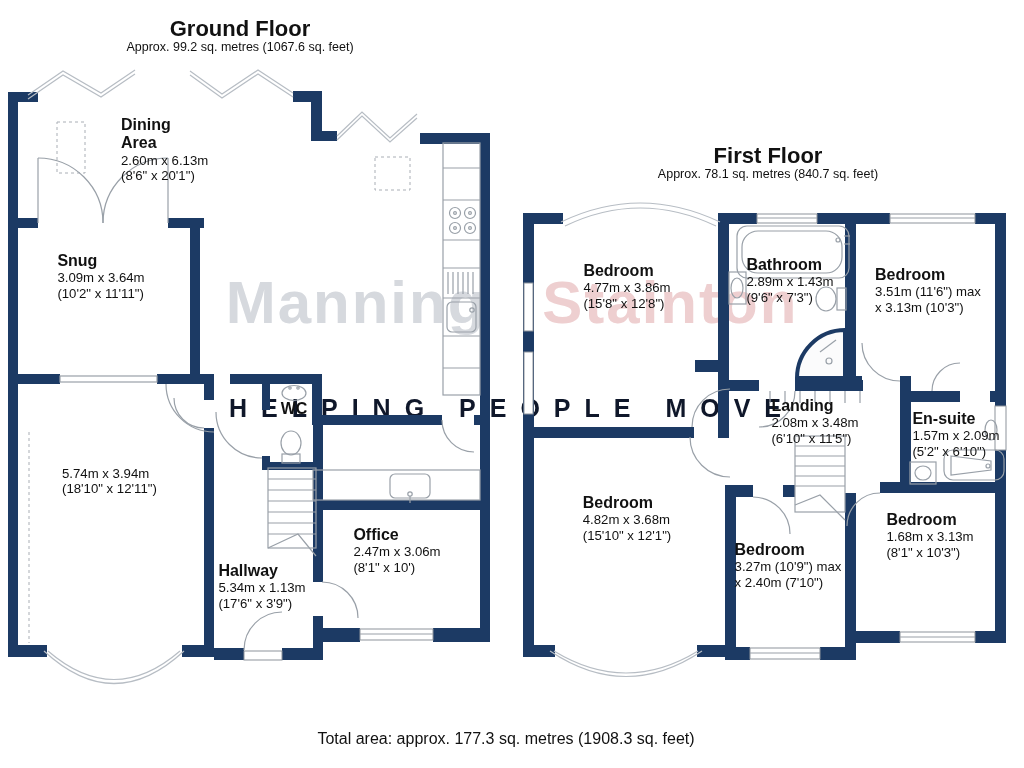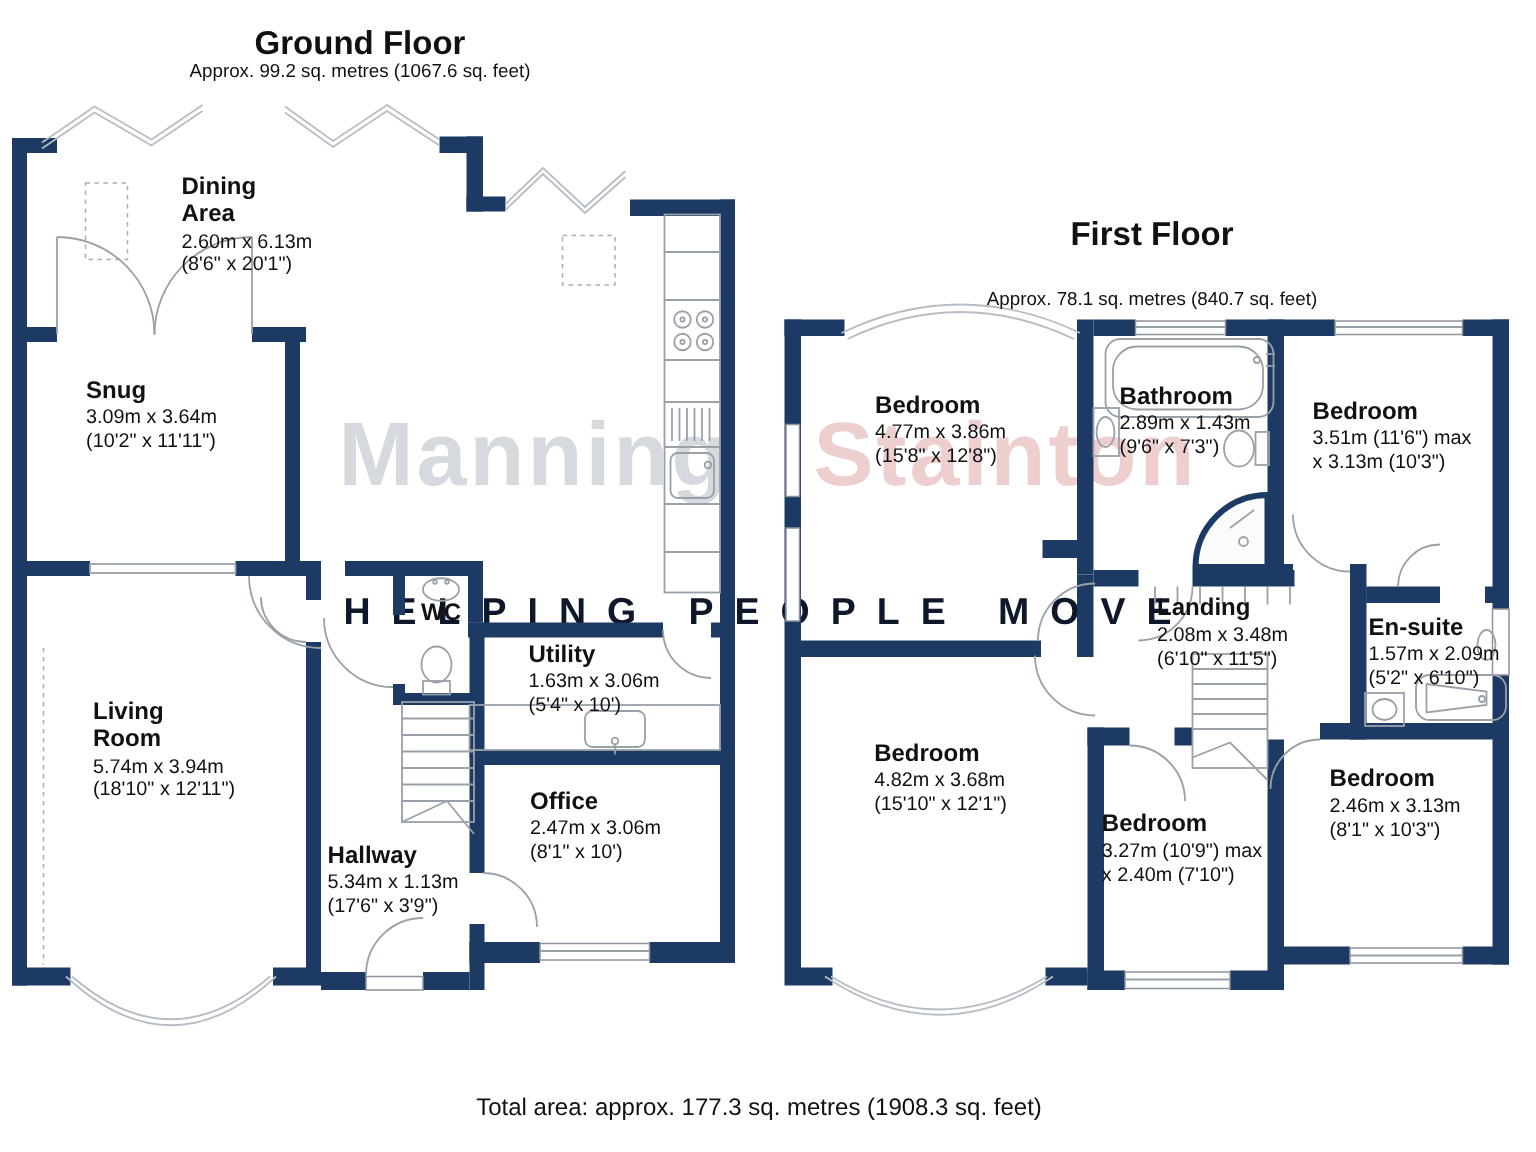--- a/index.html
+++ b/index.html
@@ -273,42 +273,36 @@
       <path class="tl" d="M 753,497 A 37,37 0 0 1 790,534"></path>
       <path class="tl" d="M 847,526 A 33,33 0 0 1 880,493"></path>
       <path class="tl" d="M 862,343 A 38,38 0 0 0 900,381"></path>
       <path class="tl" d="M 932,391 A 28,28 0 0 1 960,363"></path>
     </g>
   </svg>
 
   <div class="txt floor-title" style="left:240px;top:16px;">Ground Floor</div>
   <div class="txt floor-sub" style="left:240px;top:40px;">Approx. 99.2 sq. metres (1067.6 sq. feet)</div>
   <div class="txt floor-title" style="left:768px;top:143px;">First Floor</div>
-  <div class="txt floor-sub" style="left:768px;top:167px;margin-top:25px;">Approx. 78.1 sq. metres (840.7 sq. feet)</div>
+  <div class="txt floor-sub" style="left:768px;top:167px;">Approx. 78.1 sq. metres (840.7 sq. feet)</div>
 
   <div class="txt room" style="left:163px;top:116px;width:84px;">
     <span class="nm">Dining Area</span>
     <span class="dm">2.60m x 6.13m</span>
     <span class="dm">(8'6" x 20'1")</span>
   </div>
   <div class="txt room" style="left:101px;top:252px;">
     <span class="nm">Snug</span>
     <span class="dm">3.09m x 3.64m</span>
     <span class="dm">(10'2" x 11'11")</span>
   </div>
   <div class="txt room" style="left:294px;top:400px;">
     <span class="nm">WC</span>
   </div>
-  <div class="txt room" style="left:396px;top:428px;">
-    <span class="nm">Utility</span>
-    <span class="dm">1.63m x 3.06m</span>
-    <span class="dm">(5'4" x 10')</span>
-  </div>
   <div class="txt room" style="left:107px;top:466px;width:90px;">
-    <span class="nm">Living Room</span>
     <span class="dm">5.74m x 3.94m</span>
     <span class="dm">(18'10" x 12'11")</span>
   </div>
   <div class="txt room" style="left:397px;top:526px;">
     <span class="nm">Office</span>
     <span class="dm">2.47m x 3.06m</span>
     <span class="dm">(8'1" x 10')</span>
   </div>
   <div class="txt room" style="left:262px;top:562px;">
     <span class="nm">Hallway</span>
@@ -346,19 +340,19 @@
     <span class="dm">4.82m x 3.68m</span>
     <span class="dm">(15'10" x 12'1")</span>
   </div>
   <div class="txt room" style="left:788px;top:541px;">
     <span class="nm">Bedroom</span>
     <span class="dm">3.27m (10'9") max</span>
     <span class="dm">x 2.40m (7'10")</span>
   </div>
   <div class="txt room" style="left:930px;top:511px;">
     <span class="nm">Bedroom</span>
-    <span class="dm">2.46m x 3.13m</span>
+    <span class="dm">1.68m x 3.13m</span>
     <span class="dm">(8'1" x 10'3")</span>
   </div>
 
   <div class="txt" id="footer-text" style="left:506px;top:730px;">Total area: approx. 177.3 sq. metres (1908.3 sq. feet)</div>
 
 </div>
 
 </body></html>

